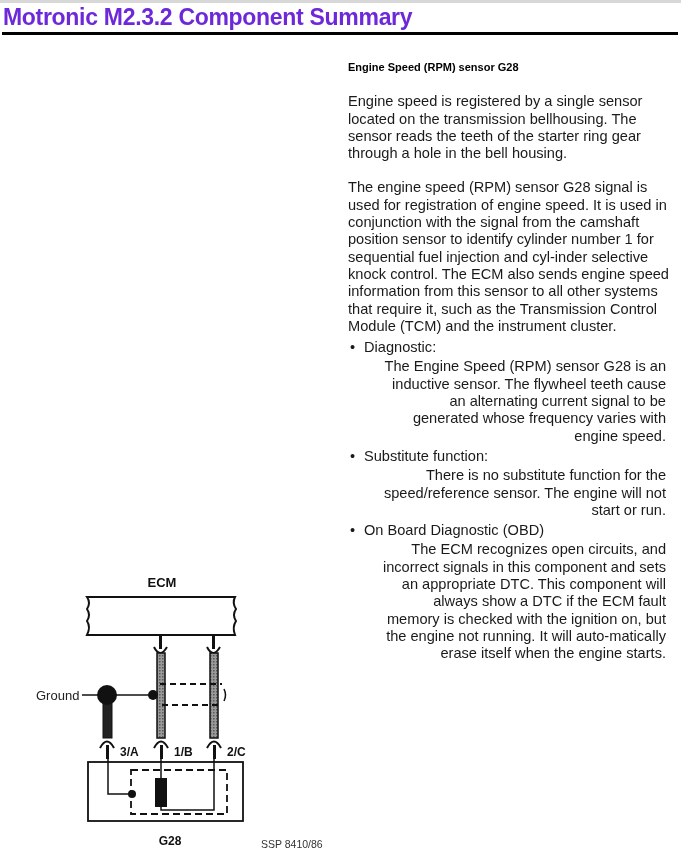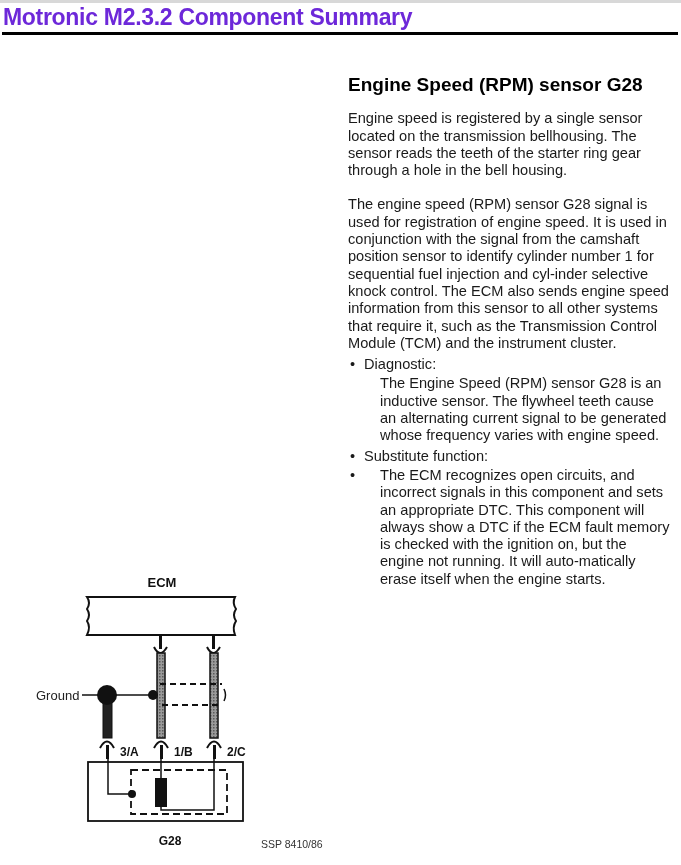--- a/index.html
+++ b/index.html
@@ -4,26 +4,26 @@
 <style>
   html, body { margin: 0; padding: 0; background: #ffffff; }
   body { width: 681px; height: 865px; position: relative; overflow: hidden;
          font-family: "Liberation Sans", sans-serif; color: #111; }
   .topbar { position: absolute; left: 0; top: 0; width: 681px; height: 3px; background: #d8d8d8; }
   .title { position: absolute; left: 3px; top: 4px; font-size: 23px; font-weight: bold;
            letter-spacing: -0.3px; color: #6d28d9; white-space: nowrap; }
   .title-rule { position: absolute; left: 2px; top: 32px; width: 676px; height: 3px; background: #000; }
   .content { position: absolute; left: 348px; top: 59px; width: 330px; font-size: 14.6px;
              line-height: 17.3px; color: #1a1a1a; }
-  .content h2 { margin: 17px 0 17px 0; font-size: 19px; font-weight: bold; color: #000; }
+  .content h2 { margin: 0 0 17px 0; font-size: 11px; font-weight: bold; color: #000; }
   .content p { margin: 0 0 17px 0; }
   .content p.nomargin { margin-bottom: 4px; }
   .bullet { position: relative; padding-left: 16px; margin: 2px 0 2px 0; }
   .bullet .dot { position: absolute; left: 2px; top: 0; }
-  .sub { padding-left: 32px; margin: 2px 4px 3px 0; }
+  .sub { padding-left: 32px; margin: 2px 12px 3px 0; text-align: right; }
   .diagram { position: absolute; left: 0; top: 565px; width: 340px; height: 300px; }
   .diagram text { font-family: "Liberation Sans", sans-serif; }
 </style>
 </head>
 <body>
 
 <div class="topbar"></div>
 <div class="title">Motronic M2.3.2 Component Summary</div>
 <div class="title-rule"></div>
 
@@ -35,23 +35,25 @@
   <div class="bullet">
     <span class="dot">•</span>
     <span>Diagnostic:</span>
   </div>
   <div class="sub">The Engine Speed (RPM) sensor G28 is an inductive sensor. The flywheel teeth cause an alternating current signal to be generated whose frequency varies with engine speed.</div>
 
   <div class="bullet">
     <span class="dot">•</span>
     <span>Substitute function:</span>
   </div>
+  <div class="sub">There is no substitute function for the speed/reference sensor. The engine will not start or run.</div>
 
   <div class="bullet">
     <span class="dot">•</span>
+    <span>On Board Diagnostic (OBD)</span>
   </div>
   <div class="sub">The ECM recognizes open circuits, and incorrect signals in this component and sets an appropriate DTC. This component will always show a DTC if the ECM fault memory is checked with the ignition on, but the engine not running. It will auto-matically erase itself when the engine starts.</div>
 </div>
 
 <svg class="diagram" viewBox="0 0 340 300" width="340" height="300">
   <defs>
     <pattern id="wireFill" width="3" height="3" patternUnits="userSpaceOnUse">
       <rect width="3" height="3" fill="#9a9a9a"></rect>
       <rect width="1.5" height="1.5" fill="#5a5a5a"></rect>
     </pattern>

